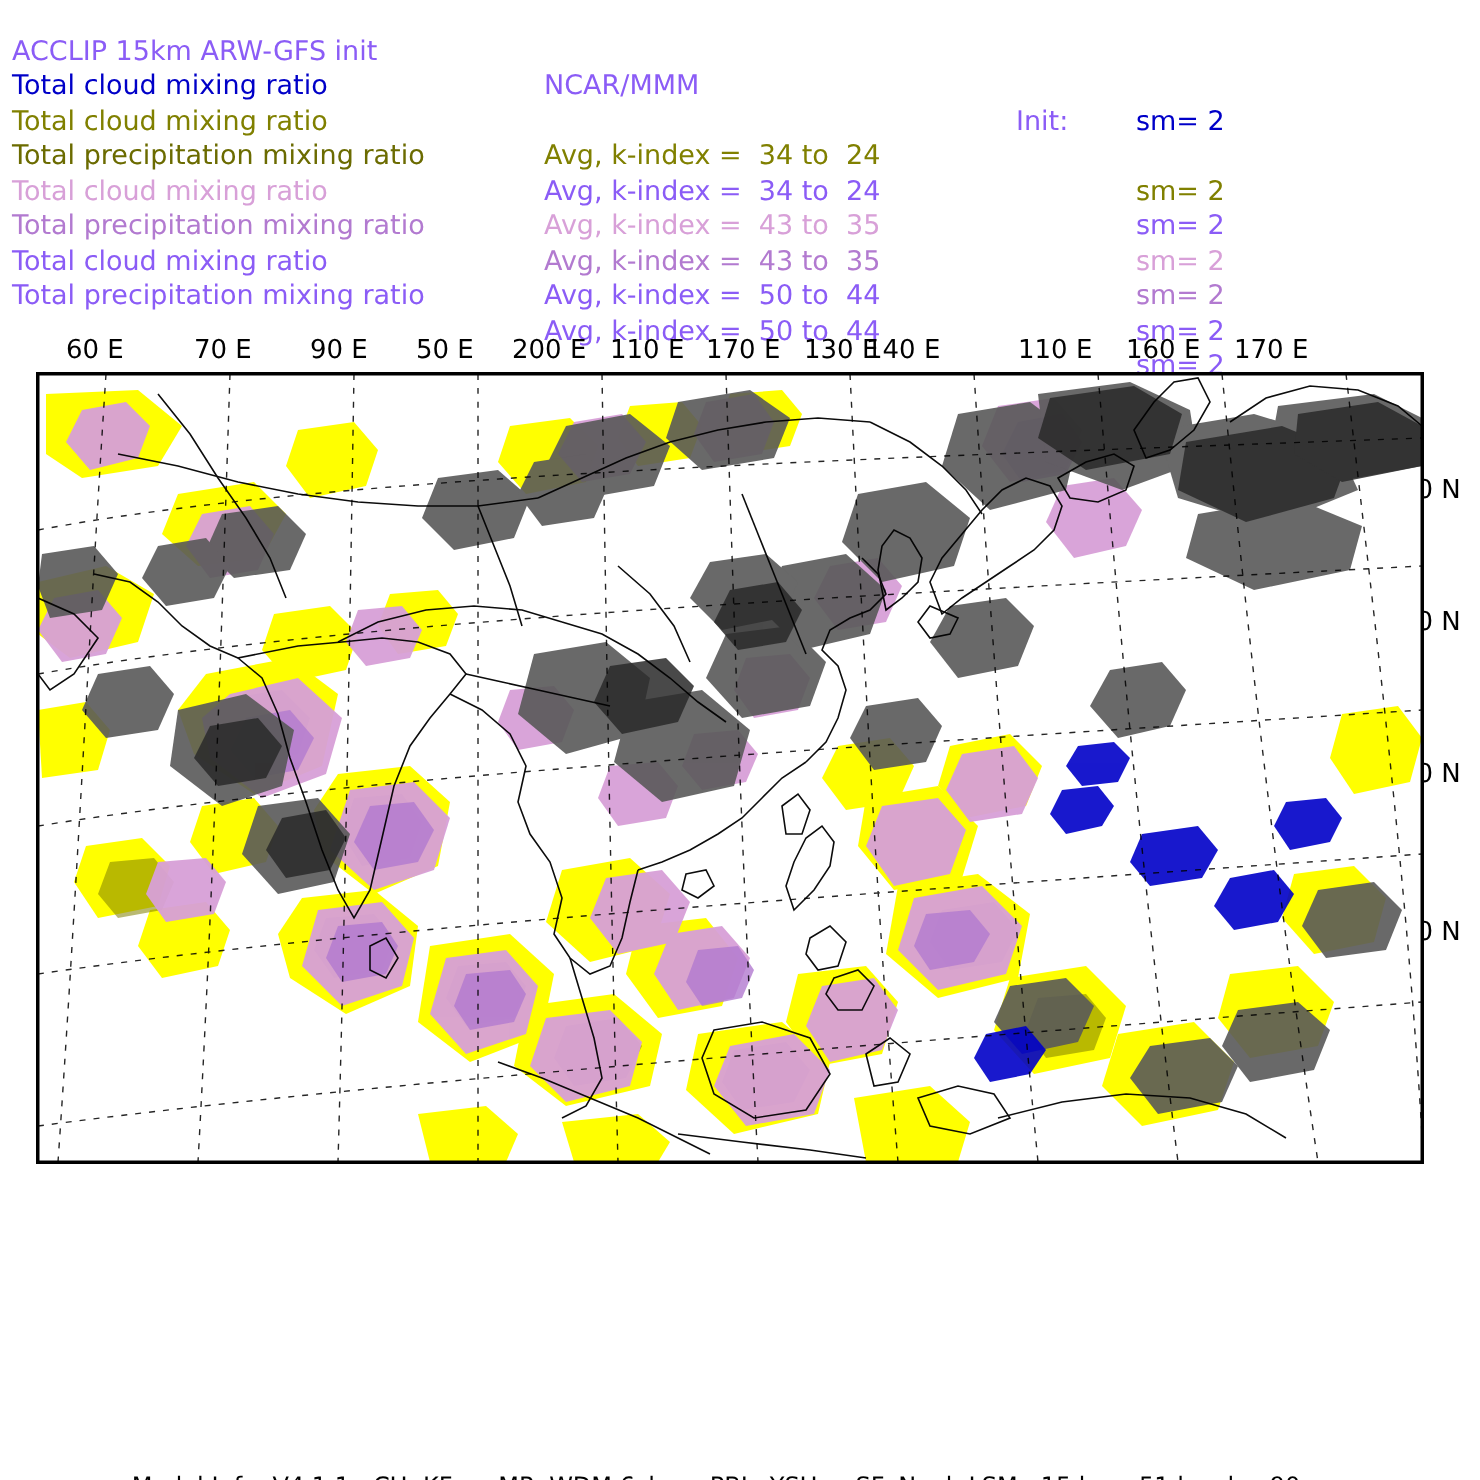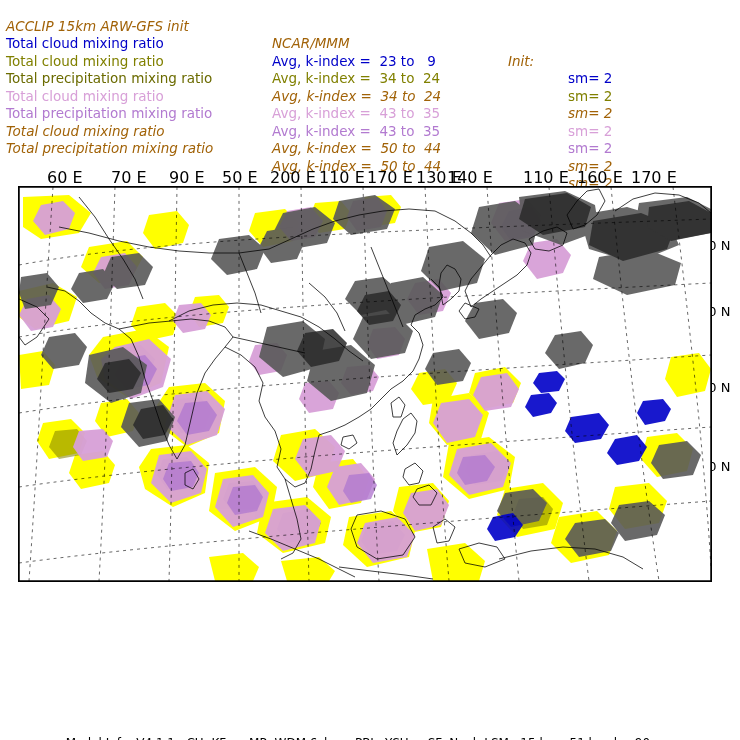--- a/index.html
+++ b/index.html
@@ -19,24 +19,24 @@
   .hdr-row{position:relative;height:17.5px;white-space:pre;}
   .c1{position:absolute;left:6px;}
   .c2{position:absolute;left:272px;}
   .c3{position:absolute;left:508px;text-align:right;}
   .c3r{position:absolute;left:568px;}
   .blue{color:#0000c8;}
   .olive{color:#808000;}
   .darkolive{color:#6b6b00;}
   .pinkish{color:#d8a0d8;}
   .violet{color:#b27ad0;}
-  .black{color:#a16207;font-style:italic;}
+  .black{color:#8b5cf6;}
 
   
-  .lon-axis{position:absolute;left:0;top:168px;width:720px;height:16px;font-size:16px;margin-left:14px;}
+  .lon-axis{position:absolute;left:0;top:168px;width:720px;height:16px;font-size:13px;}
   .lon-axis span{position:absolute;top:0;}
   .lat-axis{position:absolute;left:0;top:0;width:740px;height:740px;font-size:13px;pointer-events:none;}
   .lat-axis span{position:absolute;}
 
   
   #map-frame{
     position:absolute;left:18px;top:186px;width:694px;height:396px;
     border:1px solid #000;box-sizing:border-box;background:#ffffff;
     overflow:hidden;
   }
@@ -53,21 +53,20 @@
 
   <div class="hdr-row">
     <span class="c1 black">ACCLIP 15km ARW-GFS init</span>
     <span class="c2 black">NCAR/MMM</span>
     <span class="c3 black">Init:</span>
   </div>
 
 
   <div class="hdr-row">
     <span class="c1 blue">Total cloud mixing ratio</span>
-    <span class="c2 blue">Avg, k-index =  23 to   9</span>
     <span class="c3r blue">sm= 2</span>
   </div>
 
   <div class="hdr-row">
     <span class="c1 olive">Total cloud mixing ratio</span>
     <span class="c2 olive">Avg, k-index =  34 to  24</span>
     <span class="c3r olive">sm= 2</span>
   </div>
 
   <div class="hdr-row">

